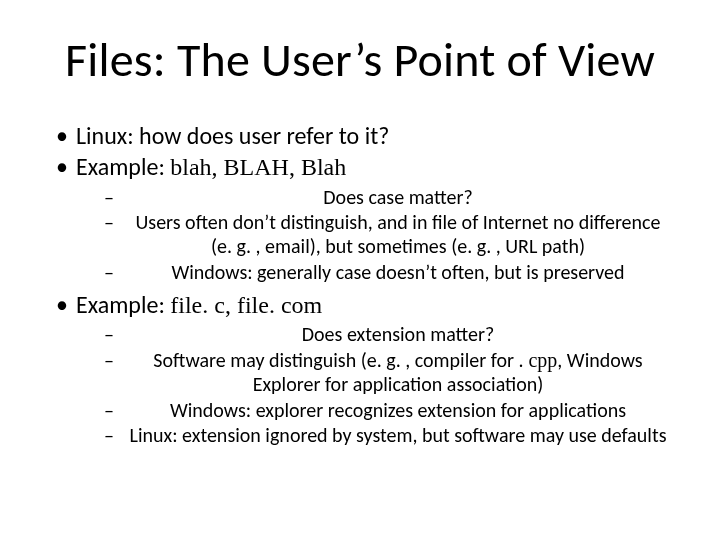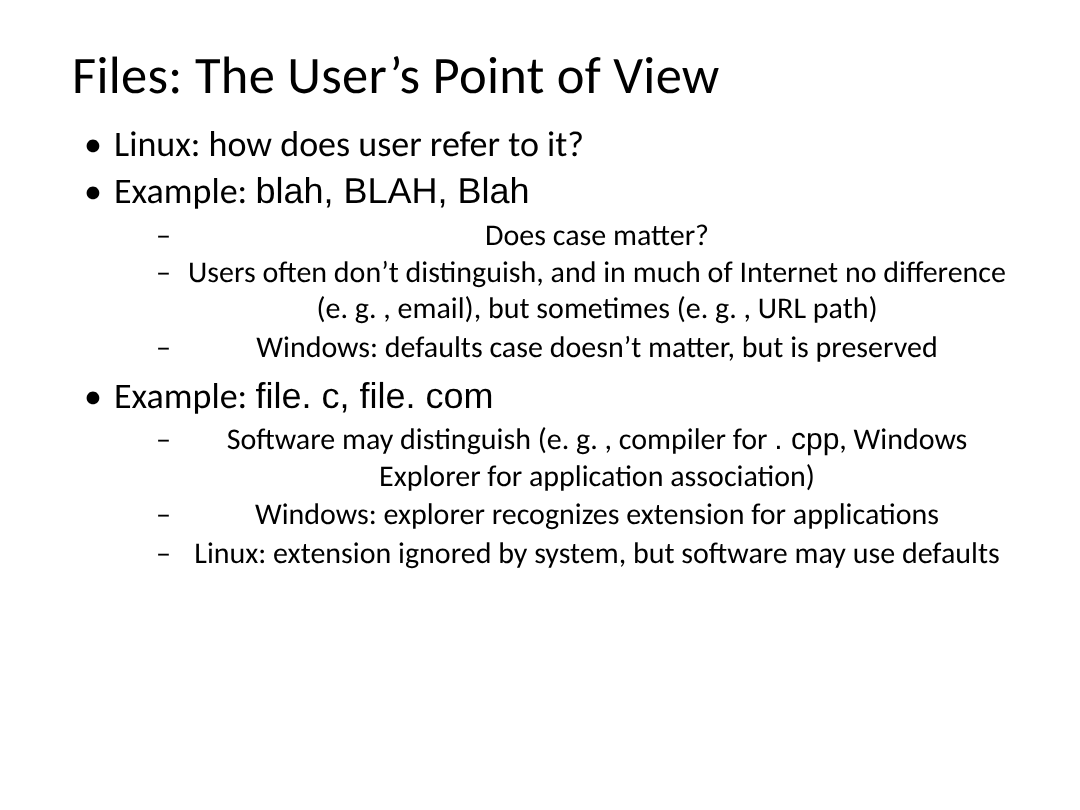--- a/index.html
+++ b/index.html
@@ -11,22 +11,23 @@
     font-family: Calibri, "Segoe UI", Arial, sans-serif;
     color: #000;
   }
   .slide {
     box-sizing: border-box;
     width: 720px;
     height: 540px;
     padding: 24px 48px 24px 48px;
   }
   .title {
-    font-size: 35px;
-    margin: 6px 0 10px 0;
+    font-size: 48px;
+    text-align: center;
+    margin: 6px 0 32px 0;
     font-weight: 400;
     letter-spacing: 0.2px;
   }
   ul.lvl1 {
     list-style: none;
     padding-left: 8px;
     margin: 0;
   }
   ul.lvl1 > li {
     font-size: 24px;
@@ -55,46 +56,47 @@
     margin-bottom: 1px;
     text-align: center;
   }
   ul.lvl2 > li::before {
     content: "–";
     position: absolute;
     left: 0;
     top: 0;
   }
   .mono {
-    font-family: Liberation Sans, sans-serif;
+    font-family: Liberation Serif, serif;
   }
 </style>
 </head>
 <body>
 
 <div class="slide">
   <h1 class="title">Files: The User’s Point of View</h1>
 
   <ul class="lvl1">
     <li>
       <span>Linux: how does user refer to it?</span>
     </li>
 
     <li>
       <span>Example: </span><span class="mono">blah, BLAH, Blah</span>
       <ul class="lvl2">
         <li>Does case matter?</li>
-        <li>Users often don’t distinguish, and in much of Internet no difference (e. g. , email), but sometimes (e. g. , URL path)</li>
-        <li>Windows: defaults case doesn’t matter, but is preserved</li>
+        <li>Users often don’t distinguish, and in file of Internet no difference (e. g. , email), but sometimes (e. g. , URL path)</li>
+        <li>Windows: generally case doesn’t often, but is preserved</li>
       </ul>
     </li>
 
     <li>
       <span>Example: </span><span class="mono">file. c, file. com</span>
       <ul class="lvl2">
+        <li>Does extension matter?</li>
         <li>
           <span>Software may distinguish (e. g. , compiler for </span><span class="mono">. cpp</span><span>, Windows Explorer for application association)</span>
         </li>
         <li>Windows: explorer recognizes extension for applications</li>
         <li>Linux: extension ignored by system, but software may use defaults</li>
       </ul>
     </li>
   </ul>
 </div>
 

